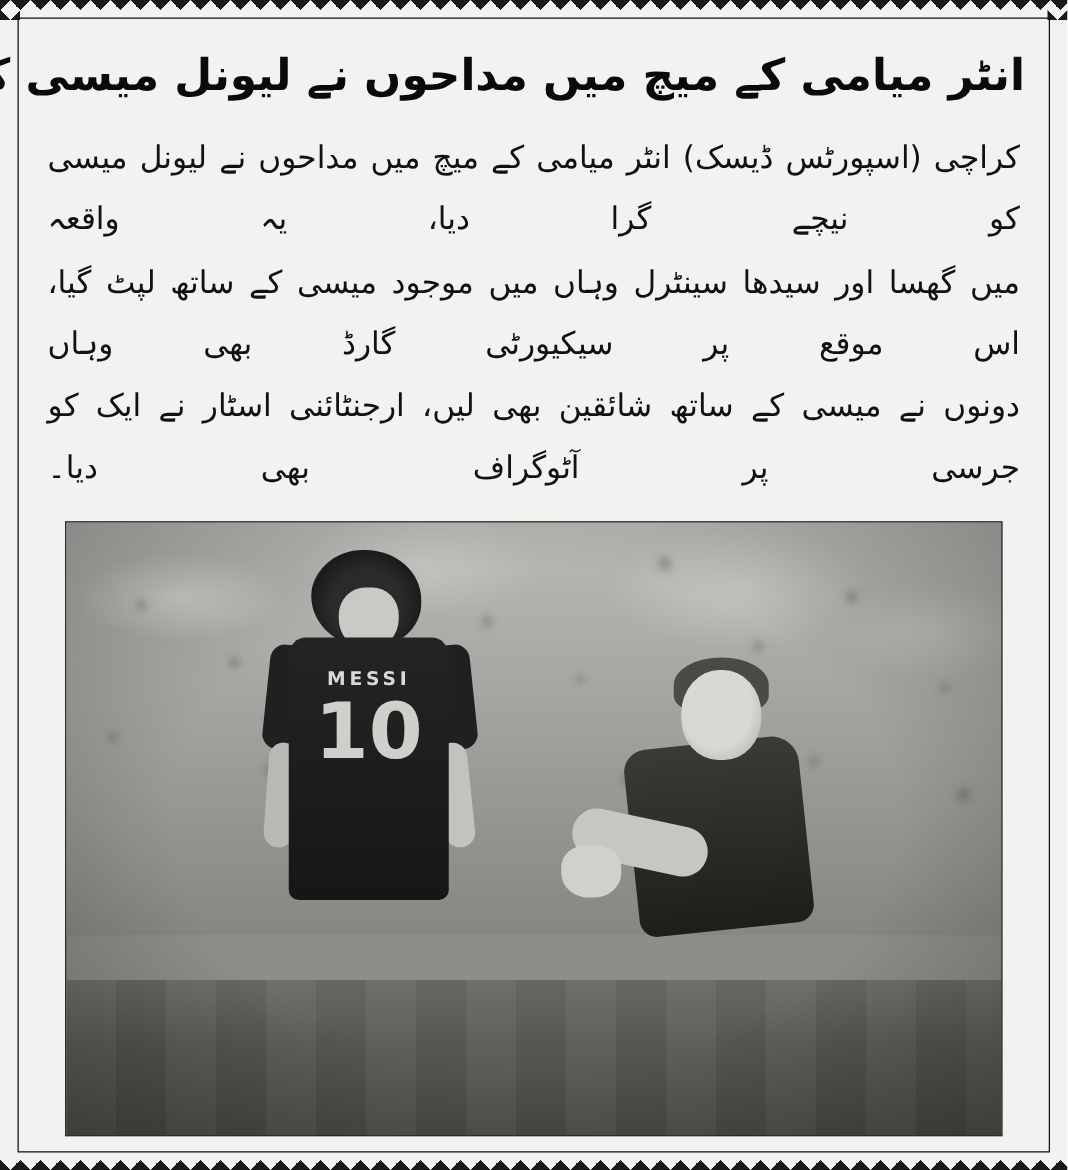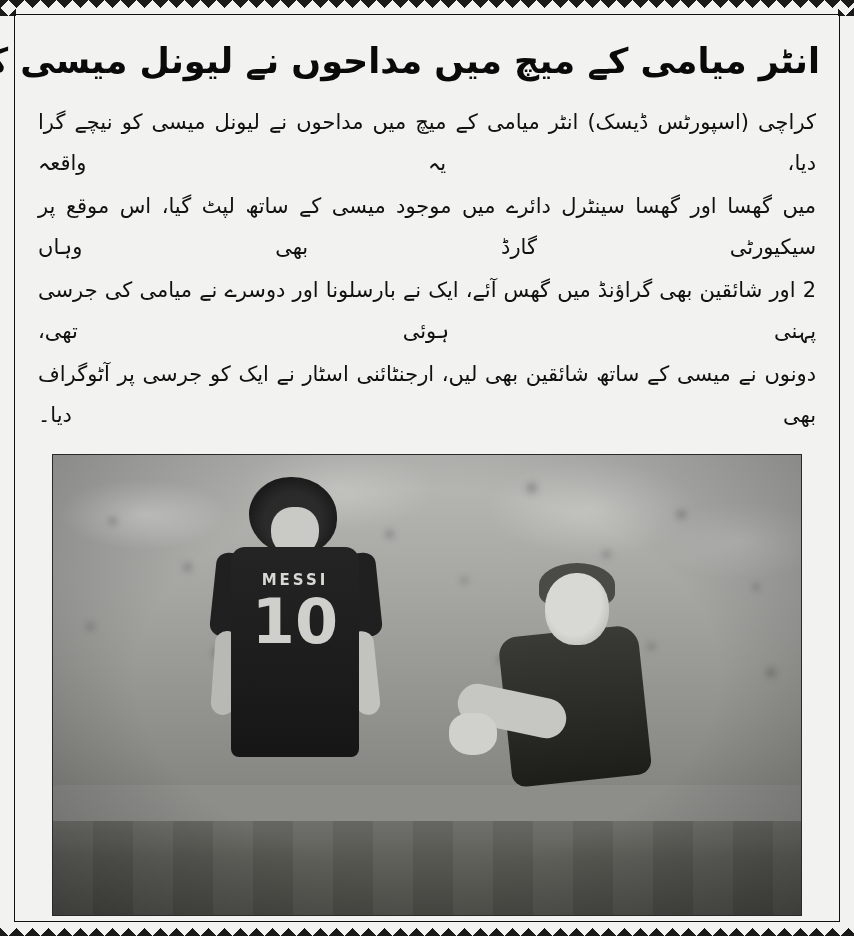--- a/index.html
+++ b/index.html
@@ -85,21 +85,21 @@
     letter-spacing: 0.5px;
     margin: 8px 0 14px 0;
     white-space: nowrap;
   }
 
   .body-text {
     direction: rtl;
     text-align: justify;
     text-align-last: justify;
     font-family: "DejaVu Sans", sans-serif;
-    font-size: 21px;
+    font-size: 25px;
     line-height: 1.95;
     color: #111;
     padding: 0 4px;
   }
   .body-text p {
     margin: 0 0 2px 0;
   }
 
   .photo-wrap {
     margin: 16px auto 0 auto;
@@ -251,22 +251,21 @@
   <div class="frame-edge frame-left"></div>
   <div class="frame-edge frame-right"></div>
   <div class="inner-rule"></div>
 
   <div class="content">
 
     <h1 class="headline">انٹر میامی کے میچ میں مداحوں نے لیونل میسی کو نیچے گرا دیا</h1>
 
     <div class="body-text">
       <p>کراچی (اسپورٹس ڈیسک) انٹر میامی کے میچ میں مداحوں نے لیونل میسی کو نیچے گرا دیا، یہ واقعہ</p>
-      <p>میں گھسا اور گھسا سینٹرل دائرے میں موجود میسی کے ساتھ لپٹ گیا، اس موقع پر سیکیورٹی گارڈ بھی وہاں</p>
-      <p>2 اور شائقین بھی گراؤنڈ میں گھس آئے، ایک نے بارسلونا اور دوسرے نے میامی کی جرسی پہنی ہوئی تھی،</p>
+      <p>میں گھسا اور سیدھا سینٹرل وہاں میں موجود میسی کے ساتھ لپٹ گیا، اس موقع پر سیکیورٹی گارڈ بھی وہاں</p>
       <p>دونوں نے میسی کے ساتھ شائقین بھی لیں، ارجنٹائنی اسٹار نے ایک کو جرسی پر آٹوگراف بھی دیا۔</p>
     </div>
 
     <div class="photo-wrap">
       <div class="ph-crowd"></div>
 
       <div class="ph-pitch"></div>
 
       <div class="pl kid-sleeve-l"></div>
       <div class="pl kid-sleeve-r"></div>

